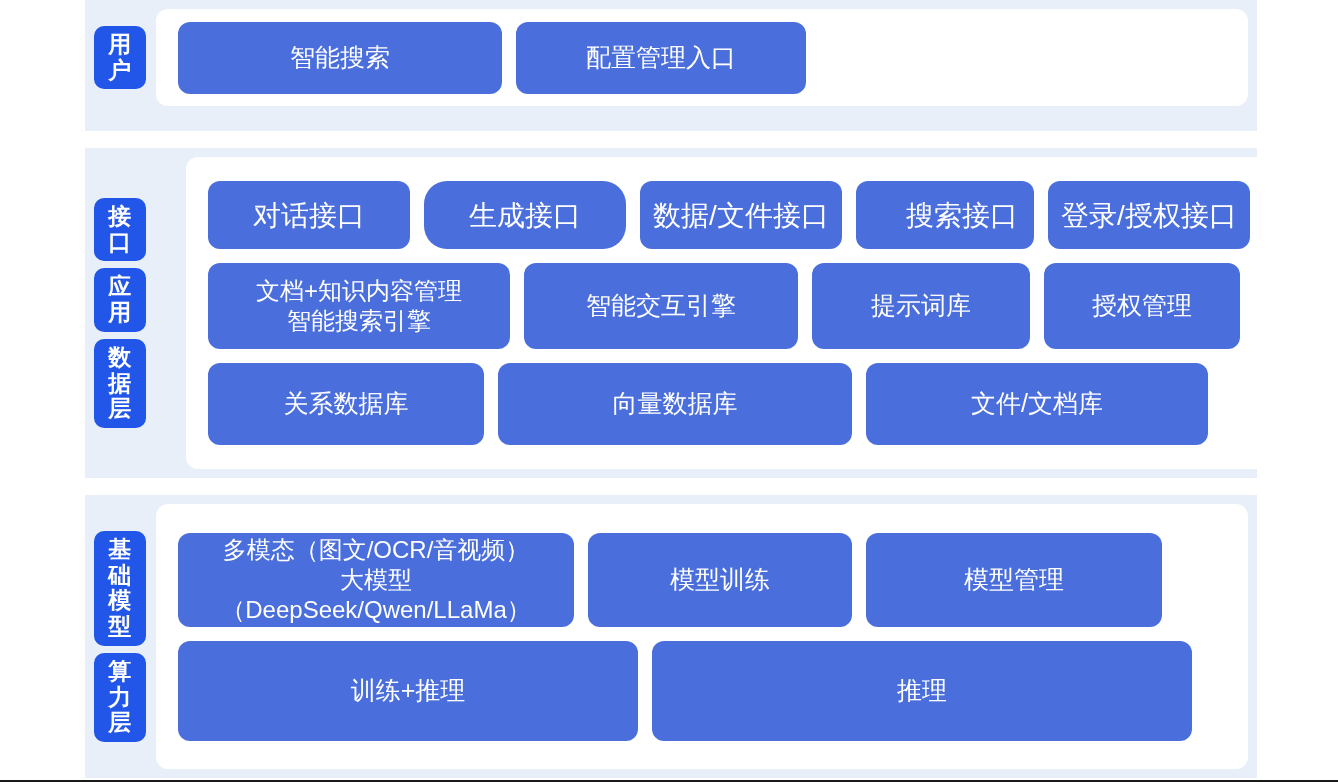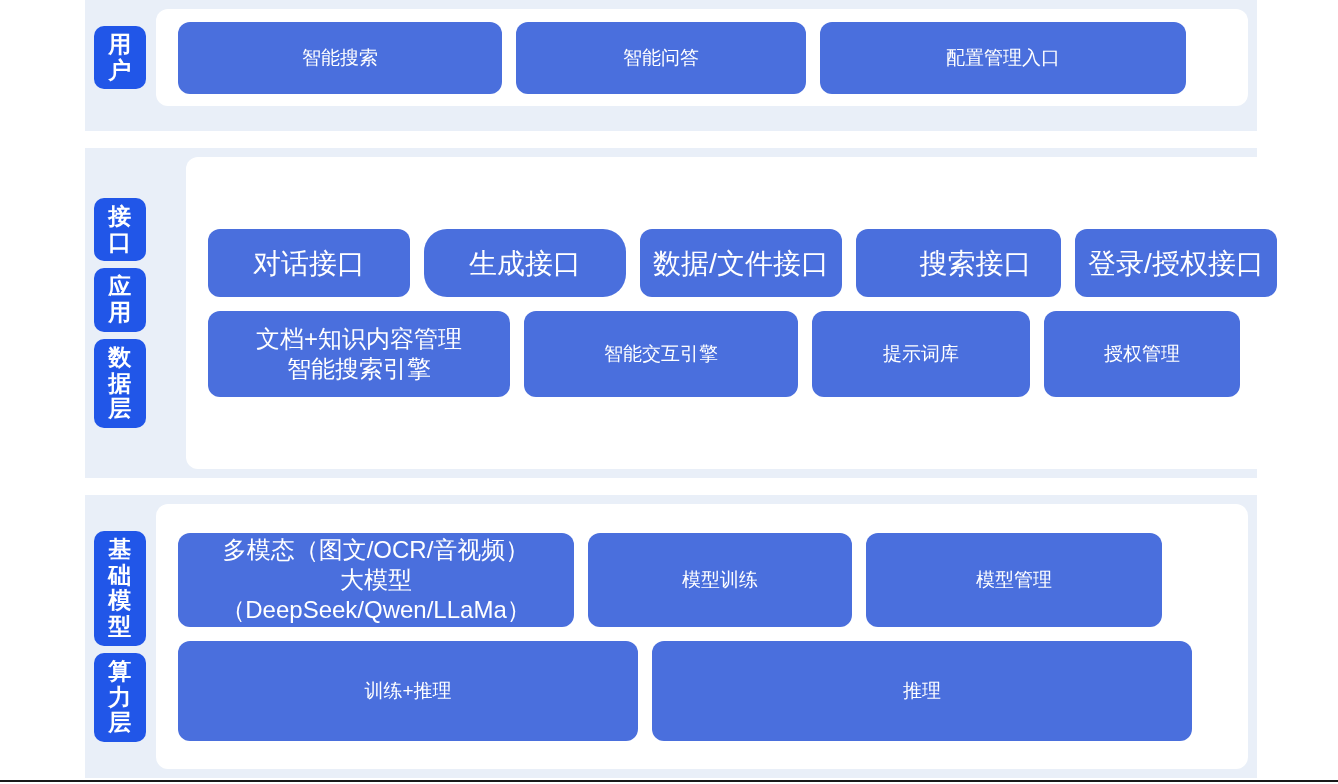--- a/index.html
+++ b/index.html
@@ -89,37 +89,37 @@
 
   
   .box {
     background: #4a6fdd;
     color: #ffffff;
     border-radius: 12px;
     display: flex;
     align-items: center;
     justify-content: center;
     text-align: center;
-    font-size: 19px;
+    font-size: 25px;
     line-height: 1.25;
     padding: 6px 10px;
     box-sizing: border-box;
     white-space: pre-line;
   }
 
   .row-user .box { height: 72px; }
   .row-user .box:nth-child(1) { width: 324px; }
   .row-user .box:nth-child(2) { width: 290px; }
   .row-user .box:nth-child(3) { width: 366px; }
 
   .row-iface .box { height: 68px; font-size: 28px; }
   .row-iface .box:nth-child(1) { width: 202px; }
   .row-iface .box:nth-child(2) { width: 202px; border-radius: 23px; }
   .row-iface .box:nth-child(3) { width: 202px; }
-  .row-iface .box:nth-child(4) { width: 205px; padding-left: 44px; }
+  .row-iface .box:nth-child(4) { width: 178px; padding-left: 44px; }
   .row-iface .box:nth-child(5) { width: 202px; }
 
   .row-app .box { height: 86px; }
   .row-app .box:nth-child(1) { width: 302px; font-size: 24px; }
   .row-app .box:nth-child(2) { width: 274px; }
   .row-app .box:nth-child(3) { width: 218px; }
   .row-app .box:nth-child(4) { width: 196px; }
 
   .row-data .box { height: 82px; }
   .row-data .box:nth-child(1) { width: 276px; }
@@ -151,21 +151,20 @@
 
   <div class="band band-user">
     <div class="rail">
       <div class="rail-badge">
         <span>用户</span>
       </div>
     </div>
     <div class="panel">
       <div class="row row-user">
         <div class="box">智能搜索</div>
-        <div class="box">智能问答</div>
         <div class="box">配置管理入口</div>
       </div>
     </div>
   </div>
 
   <div class="band band-middle">
     <div class="rail">
       <div class="rail-badge">
         <span>接口</span>
       </div>
@@ -187,20 +186,25 @@
       </div>
 
       <div class="row row-app">
         <div class="box">文档+知识内容管理
 智能搜索引擎</div>
         <div class="box">智能交互引擎</div>
         <div class="box">提示词库</div>
         <div class="box">授权管理</div>
       </div>
 
+      <div class="row row-data">
+        <div class="box">关系数据库</div>
+        <div class="box">向量数据库</div>
+        <div class="box">文件/文档库</div>
+      </div>
 
     </div>
   </div>
 
   <div class="band band-infra">
     <div class="rail">
       <div class="rail-badge">
         <span>基础模型</span>
       </div>
       <div class="rail-badge">

